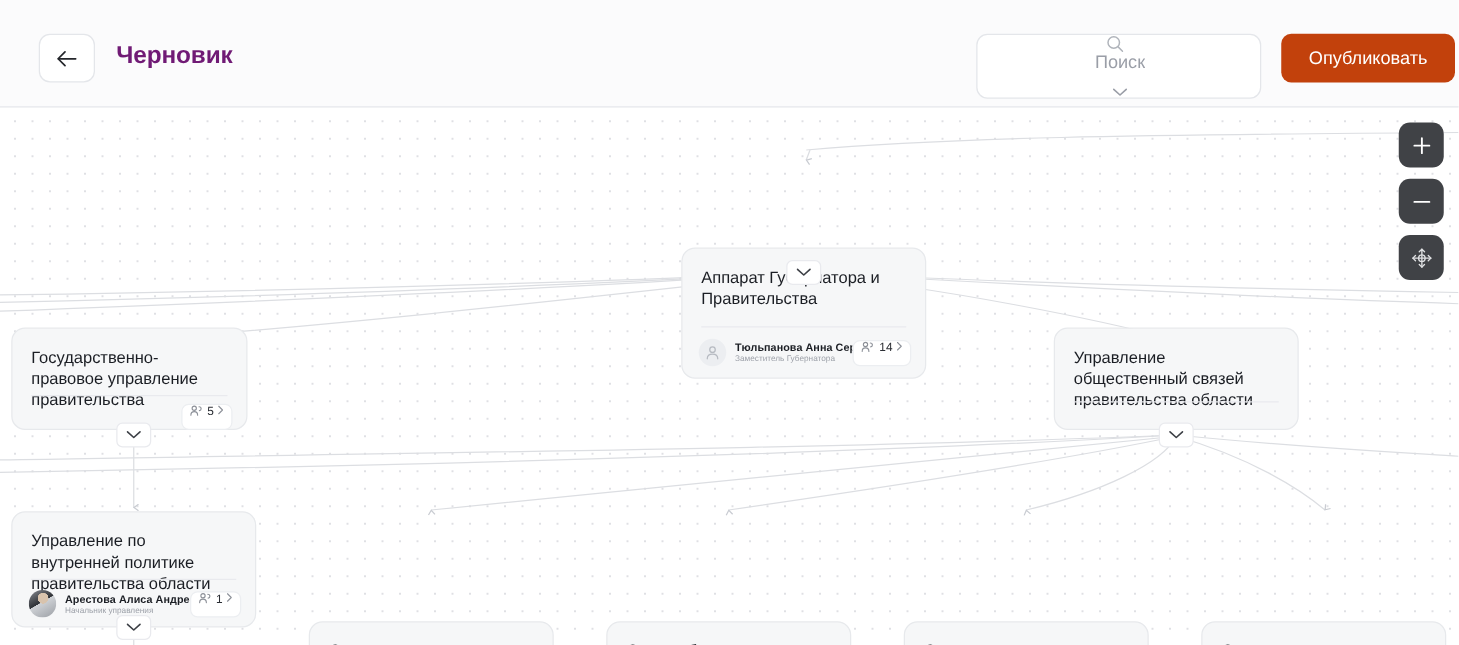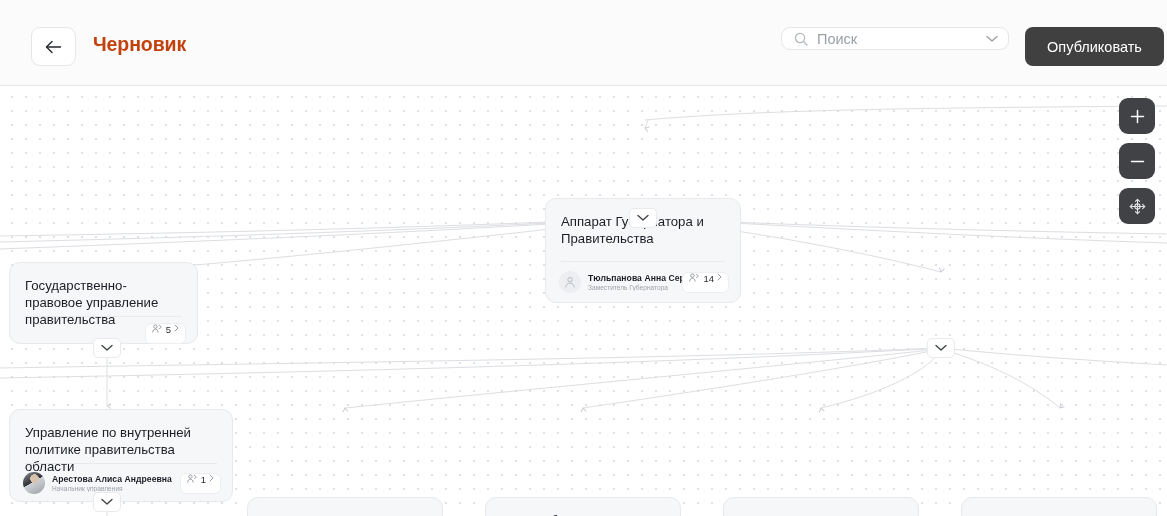--- a/index.html
+++ b/index.html
@@ -44,51 +44,52 @@
     justify-content: center;
     cursor: pointer;
   }
   .back-btn svg { display: block; }
 
   .page-title {
     position: absolute;
     left: 93px; top: 33px;
     font-size: 19.5px;
     font-weight: bold;
-    color: #c2410c;
+    color: #701a75;
     letter-spacing: -0.1px;
   }
 
   .search-box {
     position: absolute;
     left: 781px; top: 27px;
-    width: 228px; height: 23px;
+    width: 228px; height: 52px;
     border: 1px solid #e4e6ea;
     border-radius: 9px;
     background: #ffffff;
     display: flex;
     align-items: center;
     padding: 0 10px 0 12px;
     cursor: text;
+    flex-direction: column;
   }
   .search-icon { flex: 0 0 auto; display: block; margin-right: 9px; }
   .search-placeholder {
     flex: 1 1 auto;
     font-size: 14.5px;
     color: #9a9ea7;
     white-space: nowrap;
     overflow: hidden;
   }
   .search-chevron { flex: 0 0 auto; display: block; }
 
   .publish-btn {
     position: absolute;
     left: 1025px; top: 27px;
     width: 139px; height: 39px;
-    background: #404040;
+    background: #c2410c;
     border: none;
     border-radius: 8px;
     color: #ffffff;
     font-size: 14.5px;
     font-family: "Liberation Sans", sans-serif;
     cursor: pointer;
     display: flex;
     align-items: center;
     justify-content: center;
   }
@@ -350,27 +351,31 @@
           </svg>
         </div>
       </div>
     </div>
     <div class="collapse-btn" style="left:93px; top:252px;">
       <svg width="12" height="8" viewBox="0 0 12 8" fill="none">
         <path d="M1 1.5L6 6L11 1.5" stroke="#3c3f45" stroke-width="1.3" stroke-linecap="round" stroke-linejoin="round"></path>
       </svg>
     </div>
 
+    <div class="node" style="left:843px; top:176px; width:196px; height:82px;">
+      <div class="node-title">Управление общественный связей правительства области</div>
+      <div class="node-divider" style="top:58px;"></div>
+    </div>
     <div class="collapse-btn" style="left:927px; top:252px;">
       <svg width="12" height="8" viewBox="0 0 12 8" fill="none">
         <path d="M1 1.5L6 6L11 1.5" stroke="#3c3f45" stroke-width="1.3" stroke-linecap="round" stroke-linejoin="round"></path>
       </svg>
     </div>
 
-    <div class="node" style="left:9px; top:323px; width:224px; height:93px;">
+    <div class="node" style="left:9px; top:323px; width:196px; height:93px;">
       <div class="node-title">Управление по внутренней политике правительства области</div>
       <div class="node-divider" style="top:53px;"></div>
       <div class="person-row" style="top:62px;">
         <div class="avatar photo"></div>
         <div class="person-text">
           <div class="person-name">Арестова Алиса Андреевна</div>
           <div class="person-role">Начальник управления</div>
         </div>
         <div class="count-chip">
           <svg width="11" height="9" viewBox="0 0 11 9" fill="none">

